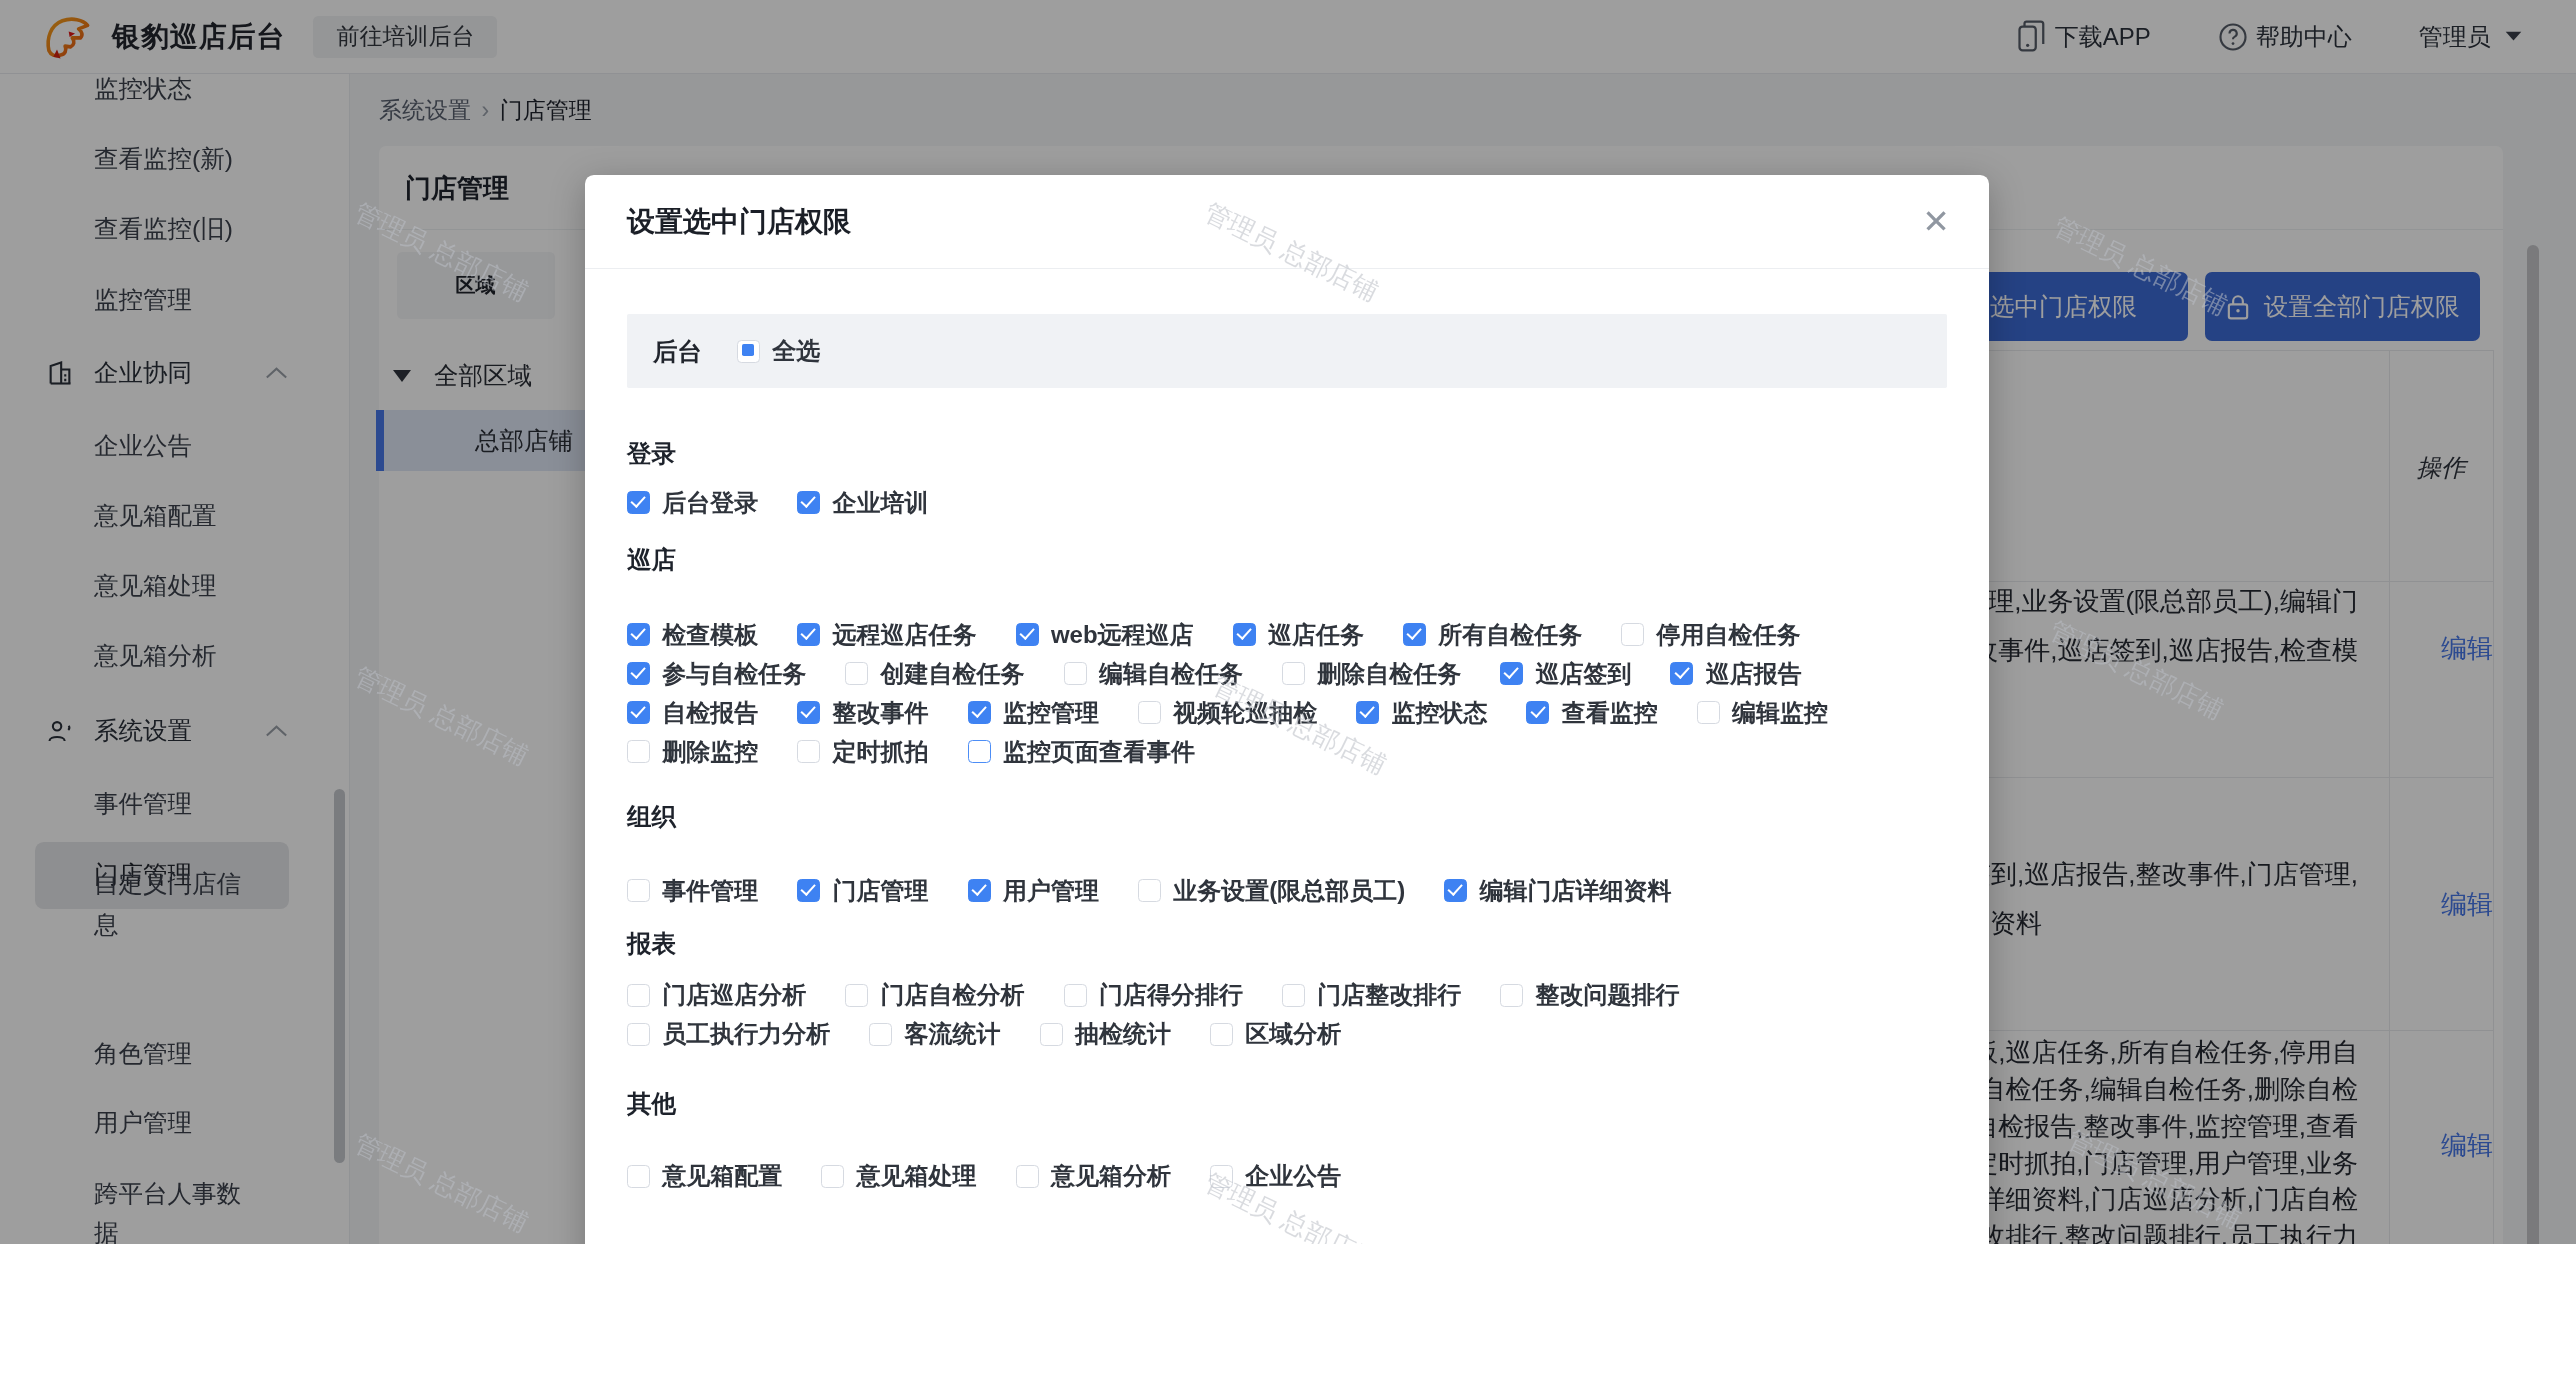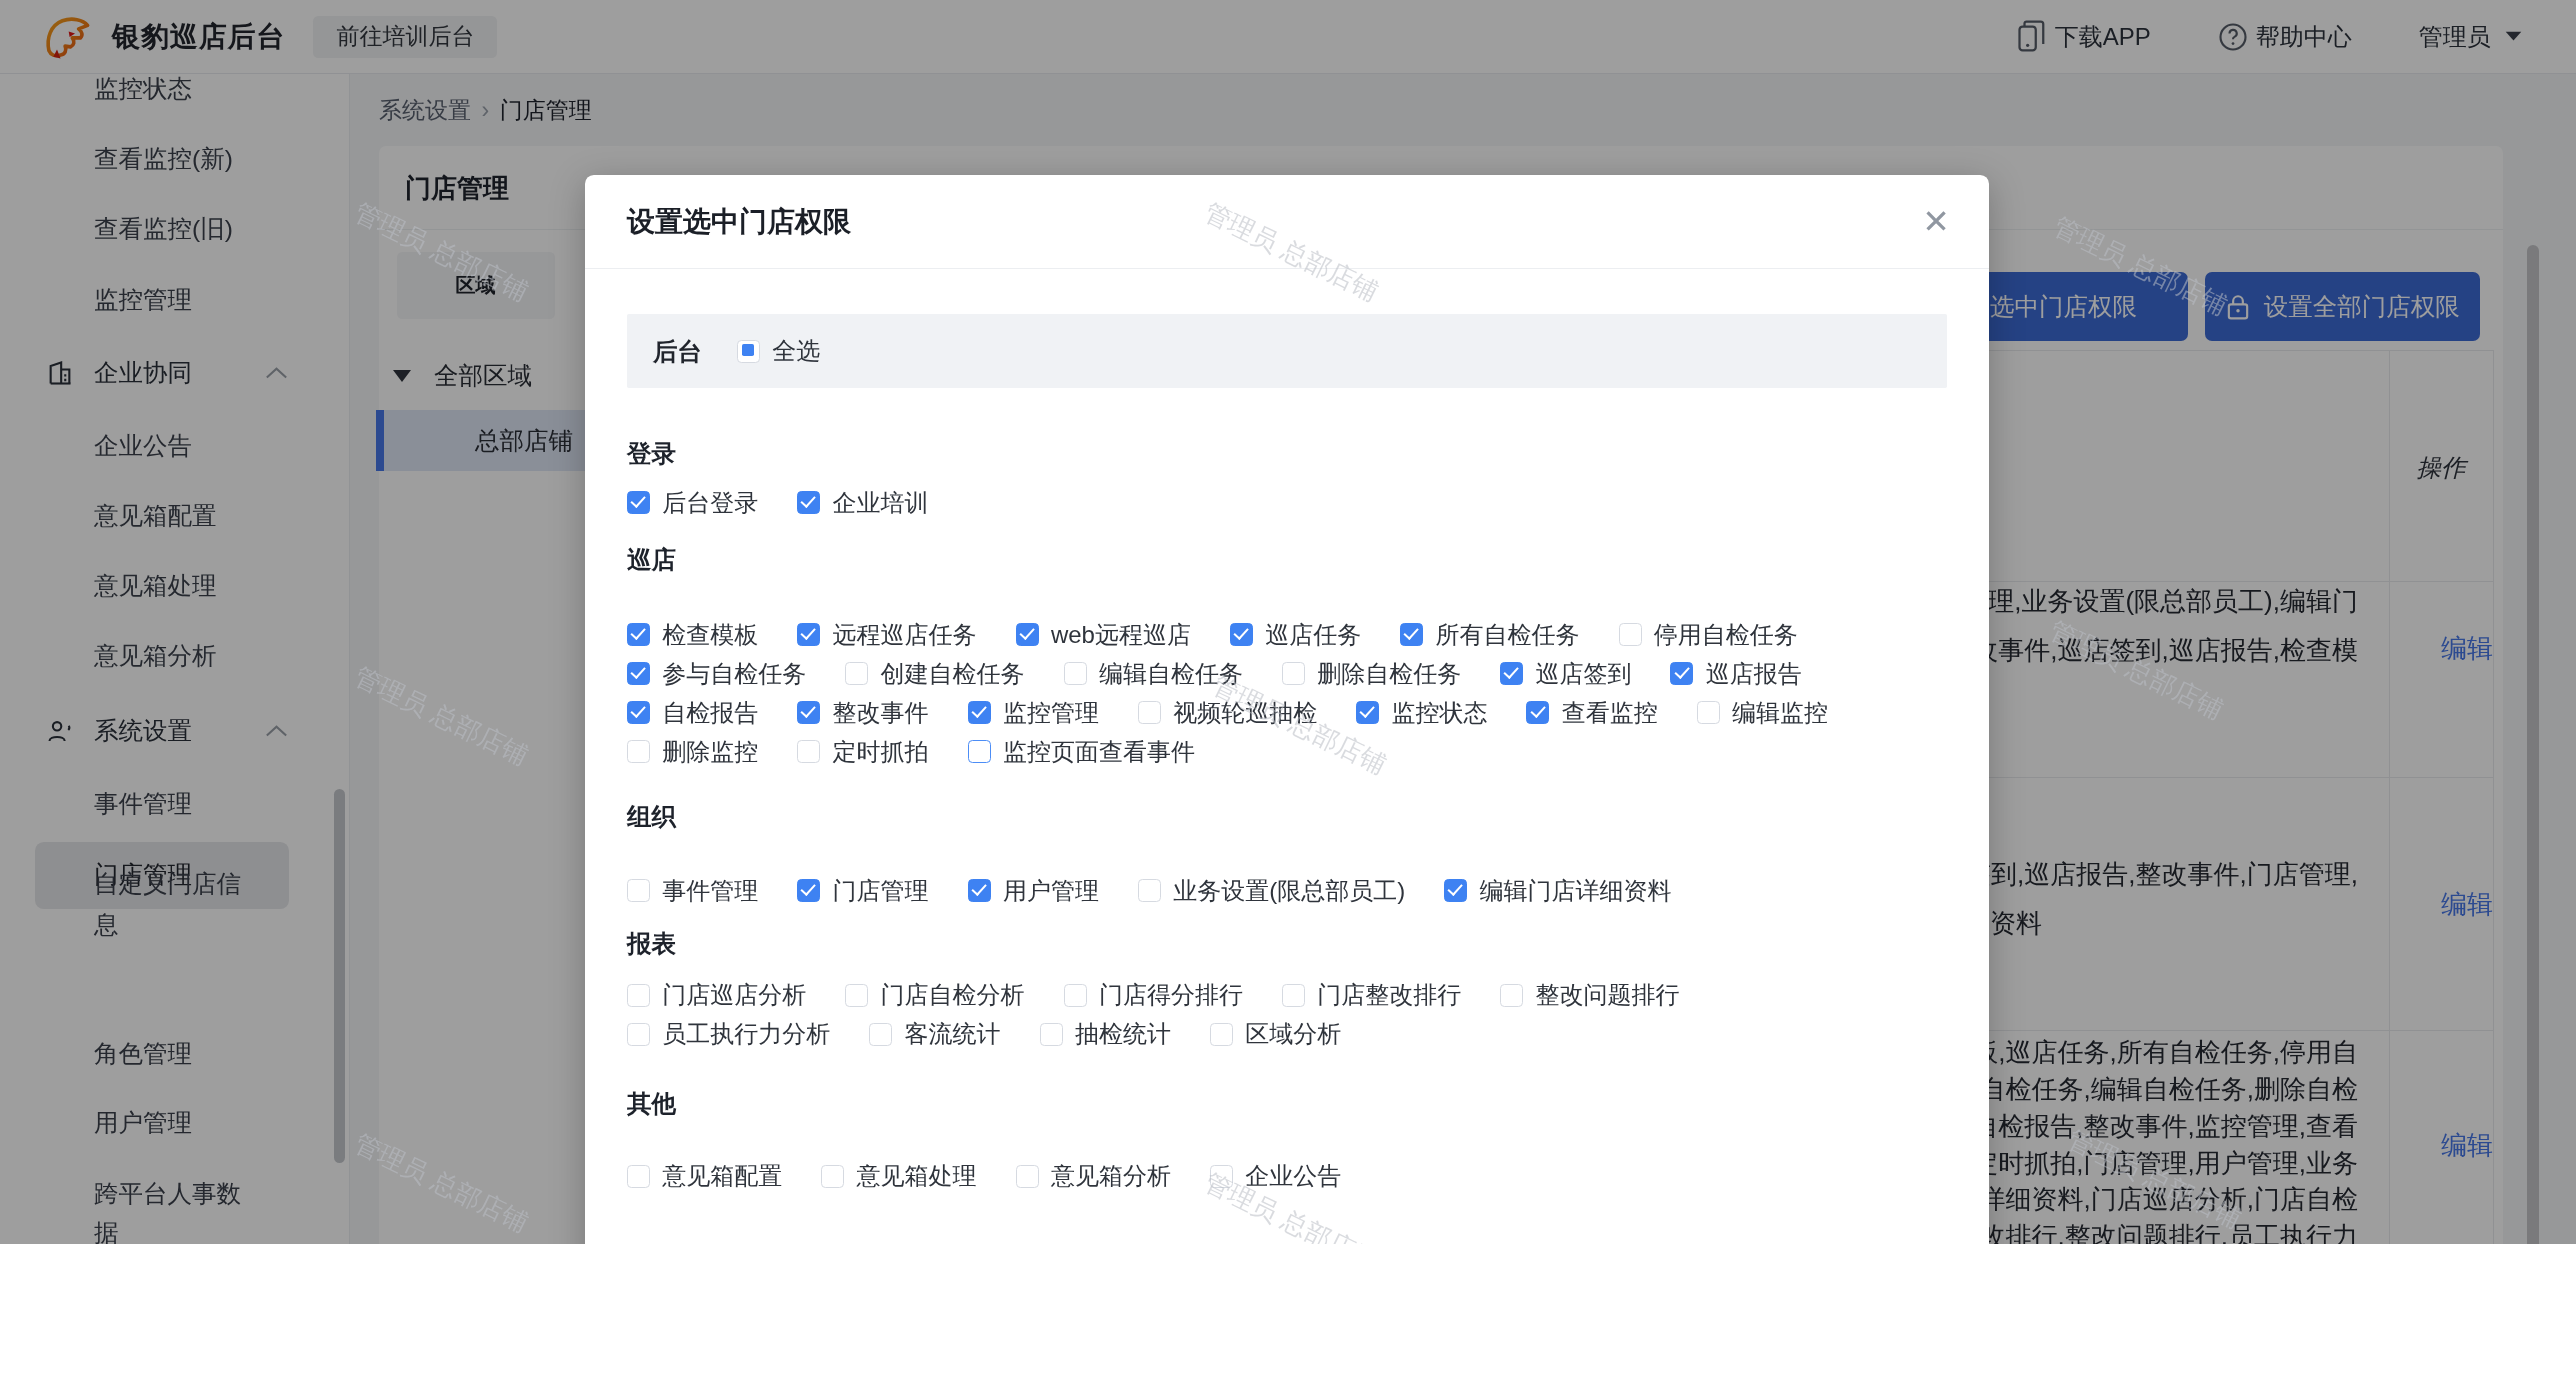--- a/index.html
+++ b/index.html
@@ -82,21 +82,21 @@
   .sec-label { font-size:24.5px; font-weight:600; color:#1d222b; height:32px; line-height:32px; }
   .cb-row { display:flex; align-items:center; column-gap:39px; height:39px; }
   .cb { display:flex; align-items:center; cursor:pointer; white-space:nowrap; }
   .box { width:23px; height:23px; border:1.8px solid #d6dae1; border-radius:4.4px; background:#fff; position:relative; flex:0 0 auto; }
   .box.on { background:#3e82f2; border-color:#3e82f2; }
   .box.on::after { content:""; position:absolute; left:6.1px; top:0.9px; width:6.1px; height:12.3px;
                    border-right:2.6px solid #fff; border-bottom:2.6px solid #fff; transform:rotate(42deg); }
   .box.focus { border-color:#4c8df6; }
   .box.ind { }
   .box.ind::after { content:""; position:absolute; left:3.5px; top:3.5px; width:12.3px; height:12.3px; background:#3e82f2; border-radius:1.8px; }
-  .cb .t { font-size:24px; color:#2f343c; margin-left:12.3px; font-weight:400; }
+  .cb .t { font-size:24px; color:#2f343c; margin-left:12.3px; font-weight:700; }
 
   .mt57{margin-top:50px} .mt25{margin-top:22px} .mt34{margin-top:30px} .mt20a{margin-top:17.5px}
   .mt22{margin-top:34px} .rmt20{margin-top:13px} .rmt44{margin-top:39px} .rmt43{margin-top:38px}
   .rmt18{margin-top:16px} .rmt42{margin-top:37px}
 
   .m-footline { position:absolute; left:0; top:1093px; width:1404px; height:0.9px; background:#eef0f2; }
   .btn-cancel { position:absolute; left:1136px; top:1121px; width:110px; height:54px; background:#fff; border:1.8px solid #dcdfe4;
                 border-radius:7px; font-size:23px; color:#303540; cursor:pointer; }
   .btn-confirm { position:absolute; left:1266px; top:1121px; width:107px; height:54px; background:#3d6bd6; border:none;
                  border-radius:7px; font-size:23px; color:#fff; cursor:pointer; }

